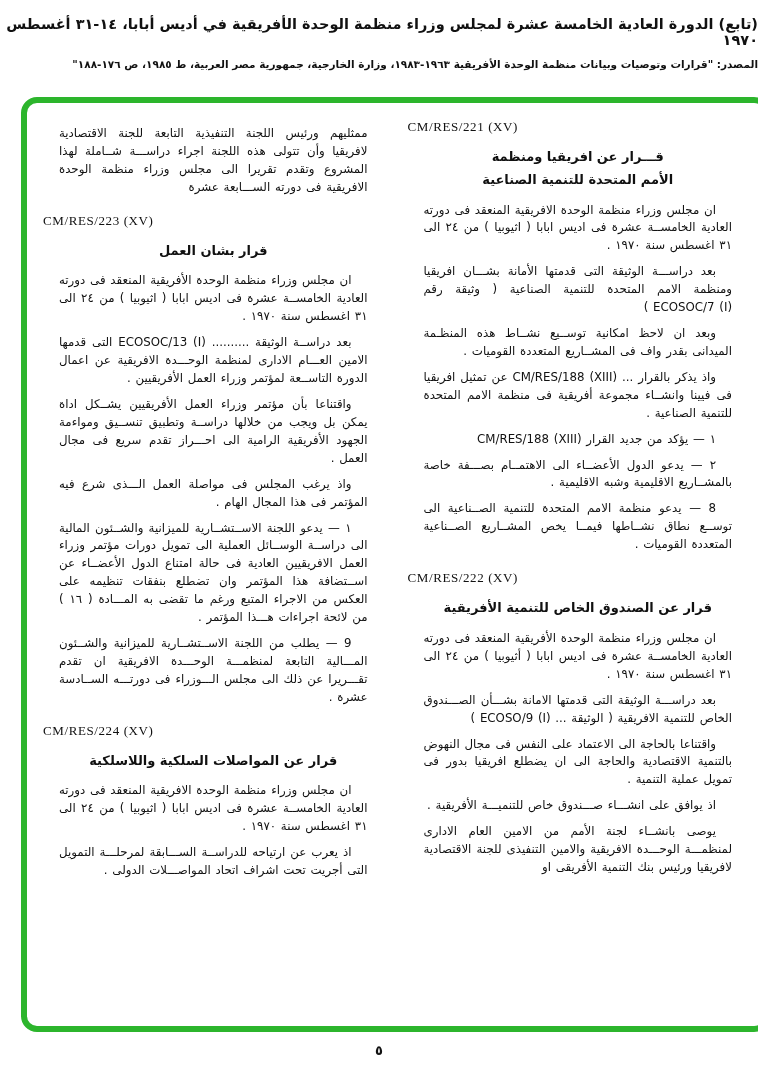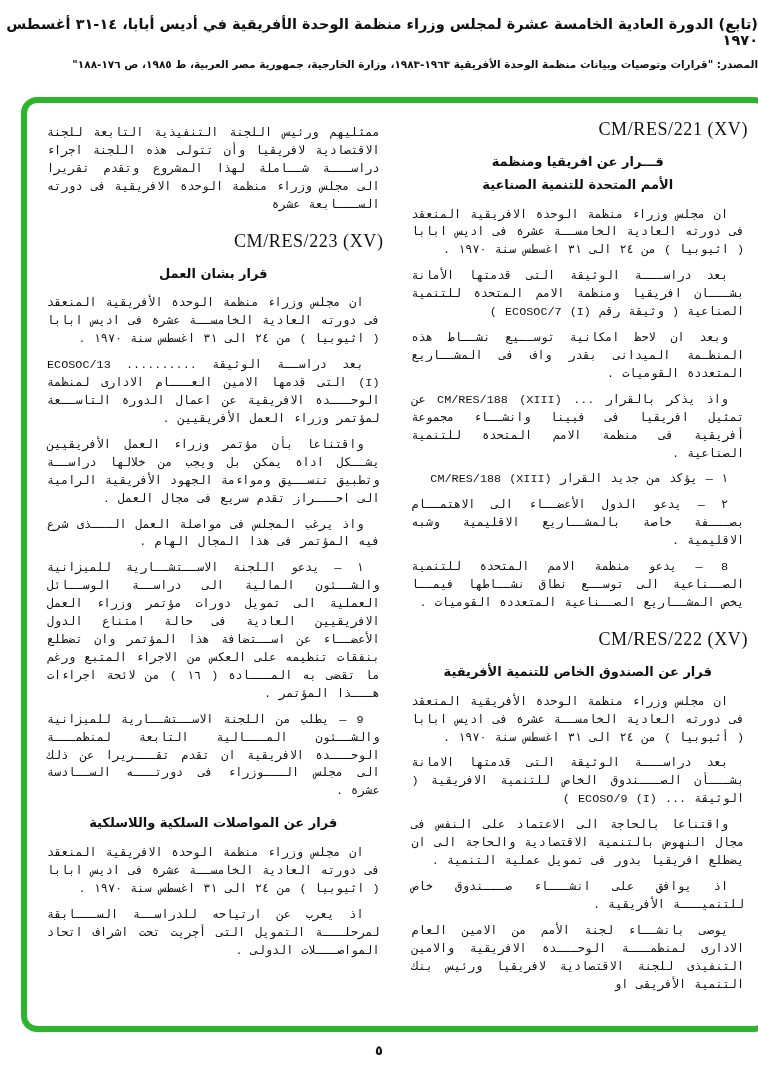--- a/index.html
+++ b/index.html
@@ -51,46 +51,45 @@
     gap: 24px;
     height: 100%;
   }
   .col {
     flex: 1 1 0;
     min-width: 0;
     direction: rtl;
   }
   .ref {
     direction: ltr;
-    text-align: right;
+    text-align: left;
     font-family: "Liberation Serif", "DejaVu Serif", serif;
-    font-size: 18px;
+    font-size: 13px;
     letter-spacing: 0.6px;
     margin: 16px 0 6px 0;
     white-space: nowrap;
   }
   .ref.first {
     margin-top: 2px;
   }
   .title {
     font-weight: bold;
     text-align: center;
     font-size: 13px;
     line-height: 1.75;
     margin: 11px 0 10px 0;
     white-space: pre-line;
   }
   .para, .item {
     font-size: 11.8px;
     line-height: 1.52;
     text-align: justify;
-    margin: 8px 4px;
+    margin: 8px 16px;
     text-indent: 16px;
     word-spacing: 1px;
-    font-family: Liberation Mono, monospace;
   }
   .para.cont {
     text-indent: 0;
   }
   .page-footer {
     position: absolute;
     bottom: 20px;
     left: 0;
     right: 0;
     text-align: center;
@@ -132,20 +131,21 @@
     <div class="col">
       <div class="para cont">ممثليهم ورئيس اللجنة التنفيذية التابعة للجنة الاقتصادية لافريقيا وأن تتولى هذه اللجنة اجراء دراســـة شــاملة لهذا المشروع وتقدم تقريرا الى مجلس وزراء منظمة الوحدة الافريقية فى دورته الســـابعة عشرة</div>
       <div class="ref">CM/RES/223 (XV)</div>
       <div class="title">قرار بشان العمل</div>
       <div class="para">ان مجلس وزراء منظمة الوحدة الأفريقية المنعقد فى دورته العادية الخامســة عشرة فى اديس ابابا ( اثيوبيا ) من ٢٤ الى ٣١ اغسطس سنة ١٩٧٠ .</div>
       <div class="para">بعد دراســة الوثيقة .......... ECOSOC/13 (I) التى قدمها الامين العـــام الادارى لمنظمة الوحـــدة الافريقية عن اعمال الدورة التاســعة لمؤتمر وزراء العمل الأفريقيين .</div>
       <div class="para">واقتناعا بأن مؤتمر وزراء العمل الأفريقيين يشــكل اداة يمكن بل ويجب من خلالها دراســة وتطبيق تنســيق ومواءمة الجهود الأفريقية الرامية الى احـــراز تقدم سريع فى مجال العمل .</div>
       <div class="para">واذ يرغب المجلس فى مواصلة العمل الـــذى شرع فيه المؤتمر فى هذا المجال الهام .</div>
       <div class="item">١ — يدعو اللجنة الاســتشــارية للميزانية والشــئون المالية الى دراســة الوســائل العملية الى تمويل دورات مؤتمر وزراء العمل الافريقيين العادية فى حالة امتناع الدول الأعضــاء عن اســتضافة هذا المؤتمر وان تضطلع بنفقات تنظيمه على العكس من الاجراء المتبع ورغم ما تقضى به المـــادة ( ١٦ ) من لائحة اجراءات هـــذا المؤتمر .</div>
       <div class="item">9 — يطلب من اللجنة الاســتشــارية للميزانية والشــئون المـــالية التابعة لمنظمـــة الوحـــدة الافريقية ان تقدم تقـــريرا عن ذلك الى مجلس الـــوزراء فى دورتـــه الســادسة عشرة .</div>
+      <div class="ref">CM/RES/224 (XV)</div>
       <div class="title">قرار عن المواصلات السلكية واللاسلكية</div>
       <div class="para">ان مجلس وزراء منظمة الوحدة الافريقية المنعقد فى دورته العادية الخامســة عشرة فى اديس ابابا ( اثيوبيا ) من ٢٤ الى ٣١ اغسطس سنة ١٩٧٠ .</div>
       <div class="para">اذ يعرب عن ارتياحه للدراســة الســـابقة لمرحلـــة التمويل التى أجريت تحت اشراف اتحاد المواصـــلات الدولى .</div>
     </div>
 
   </div>
 </div>
 
 <div class="page-footer">٥</div>
 

